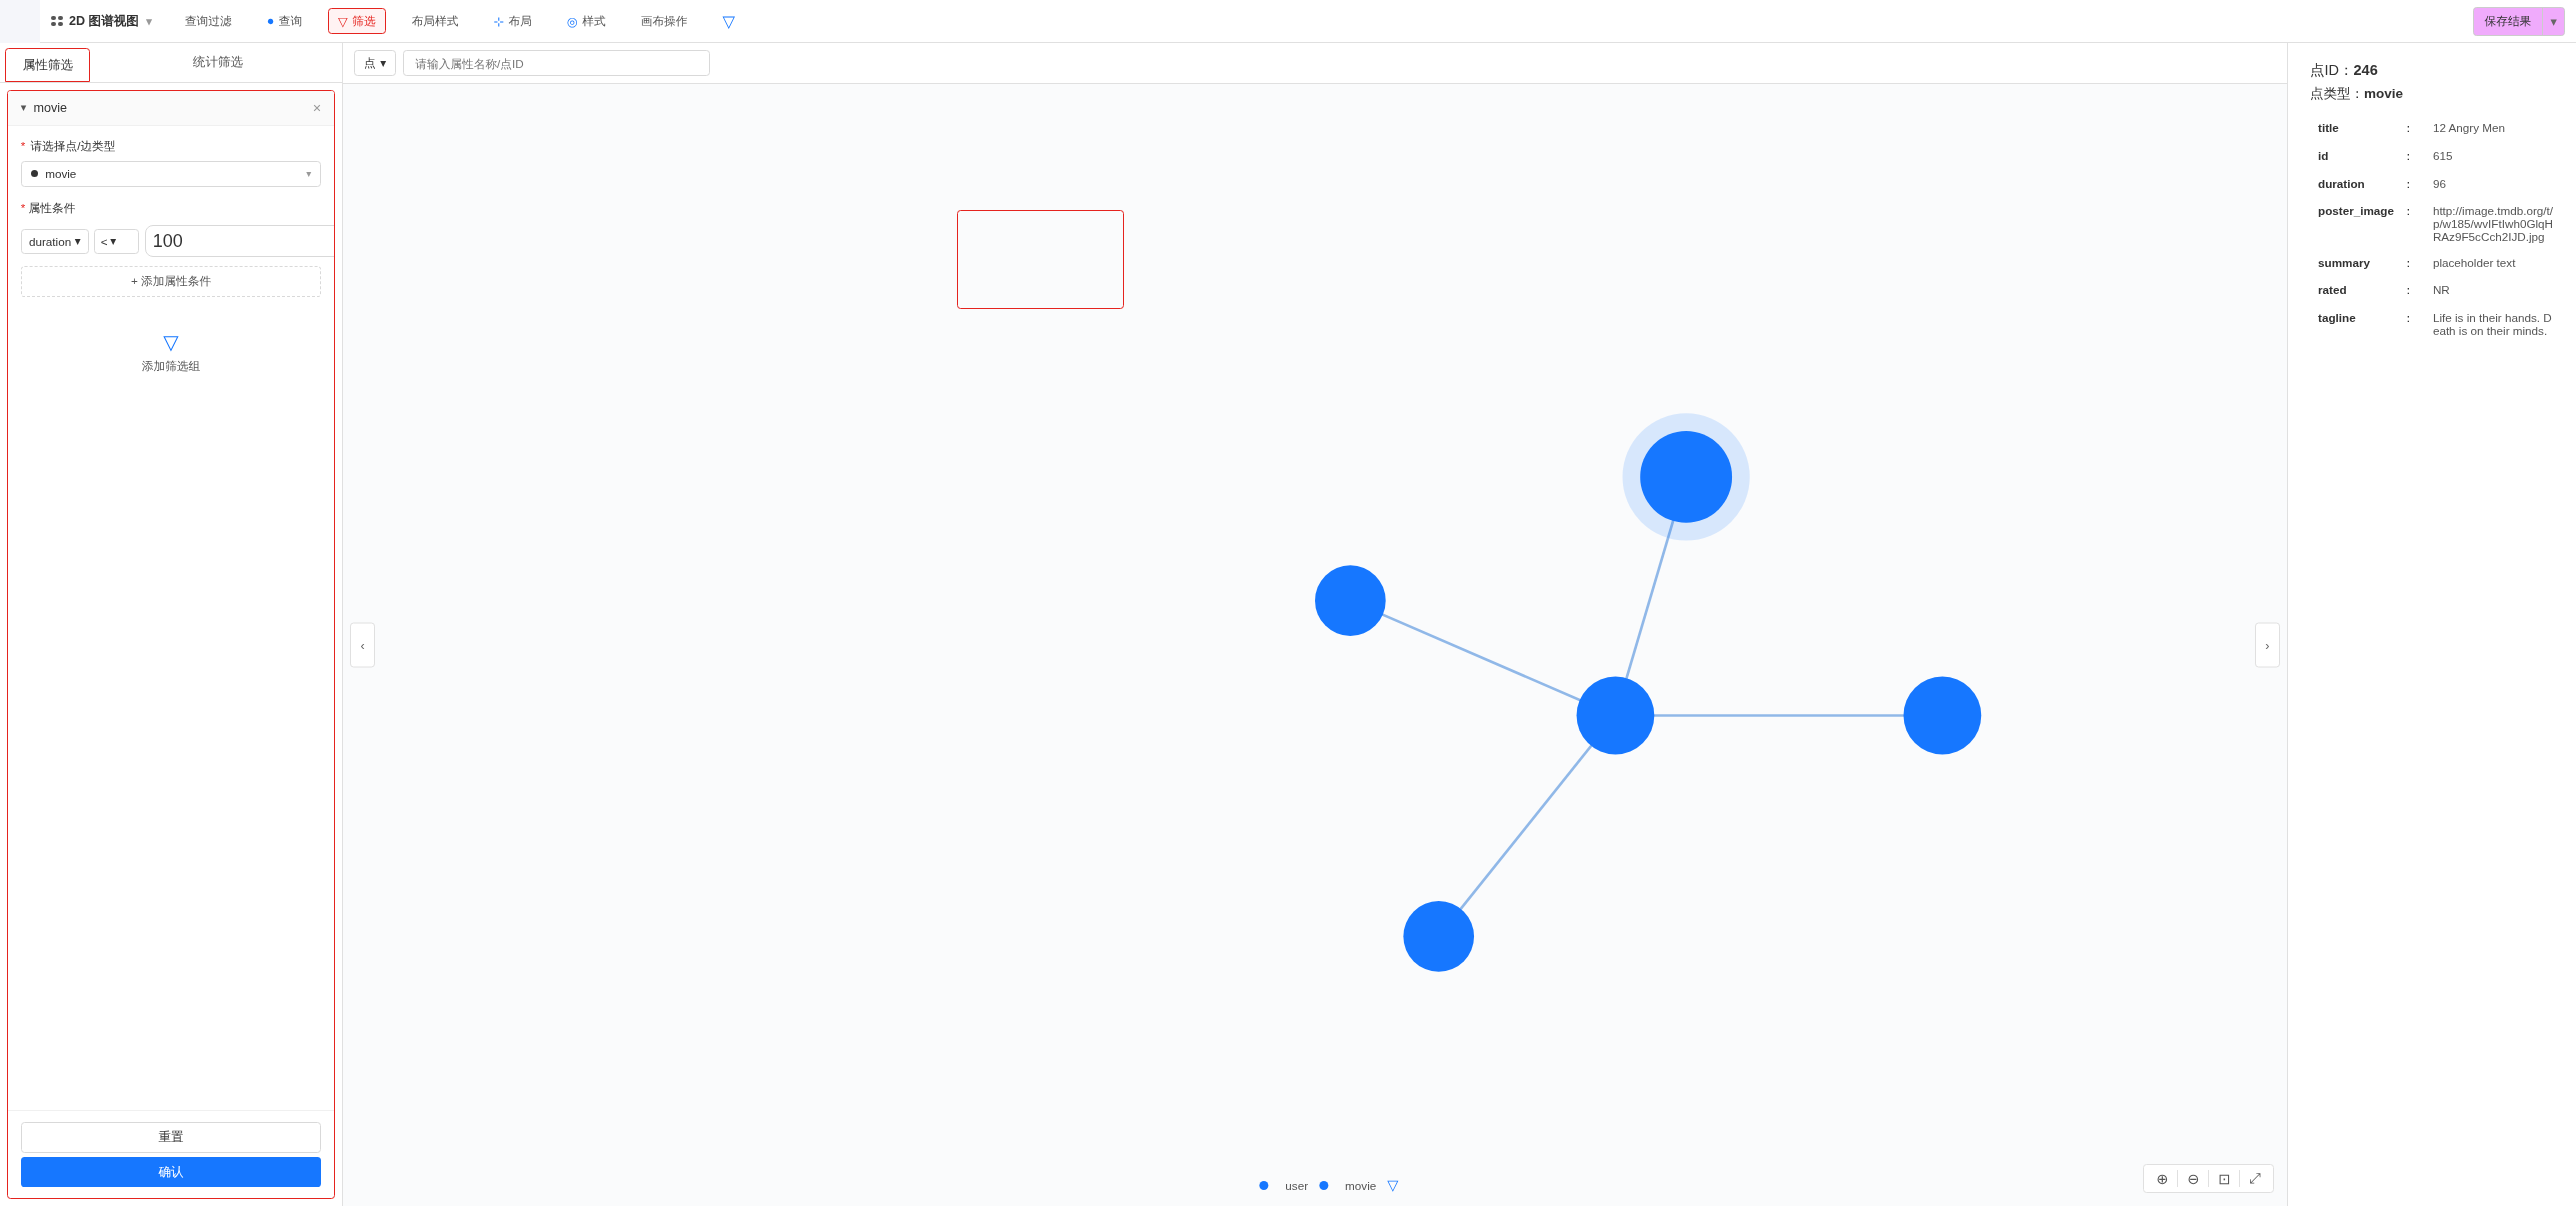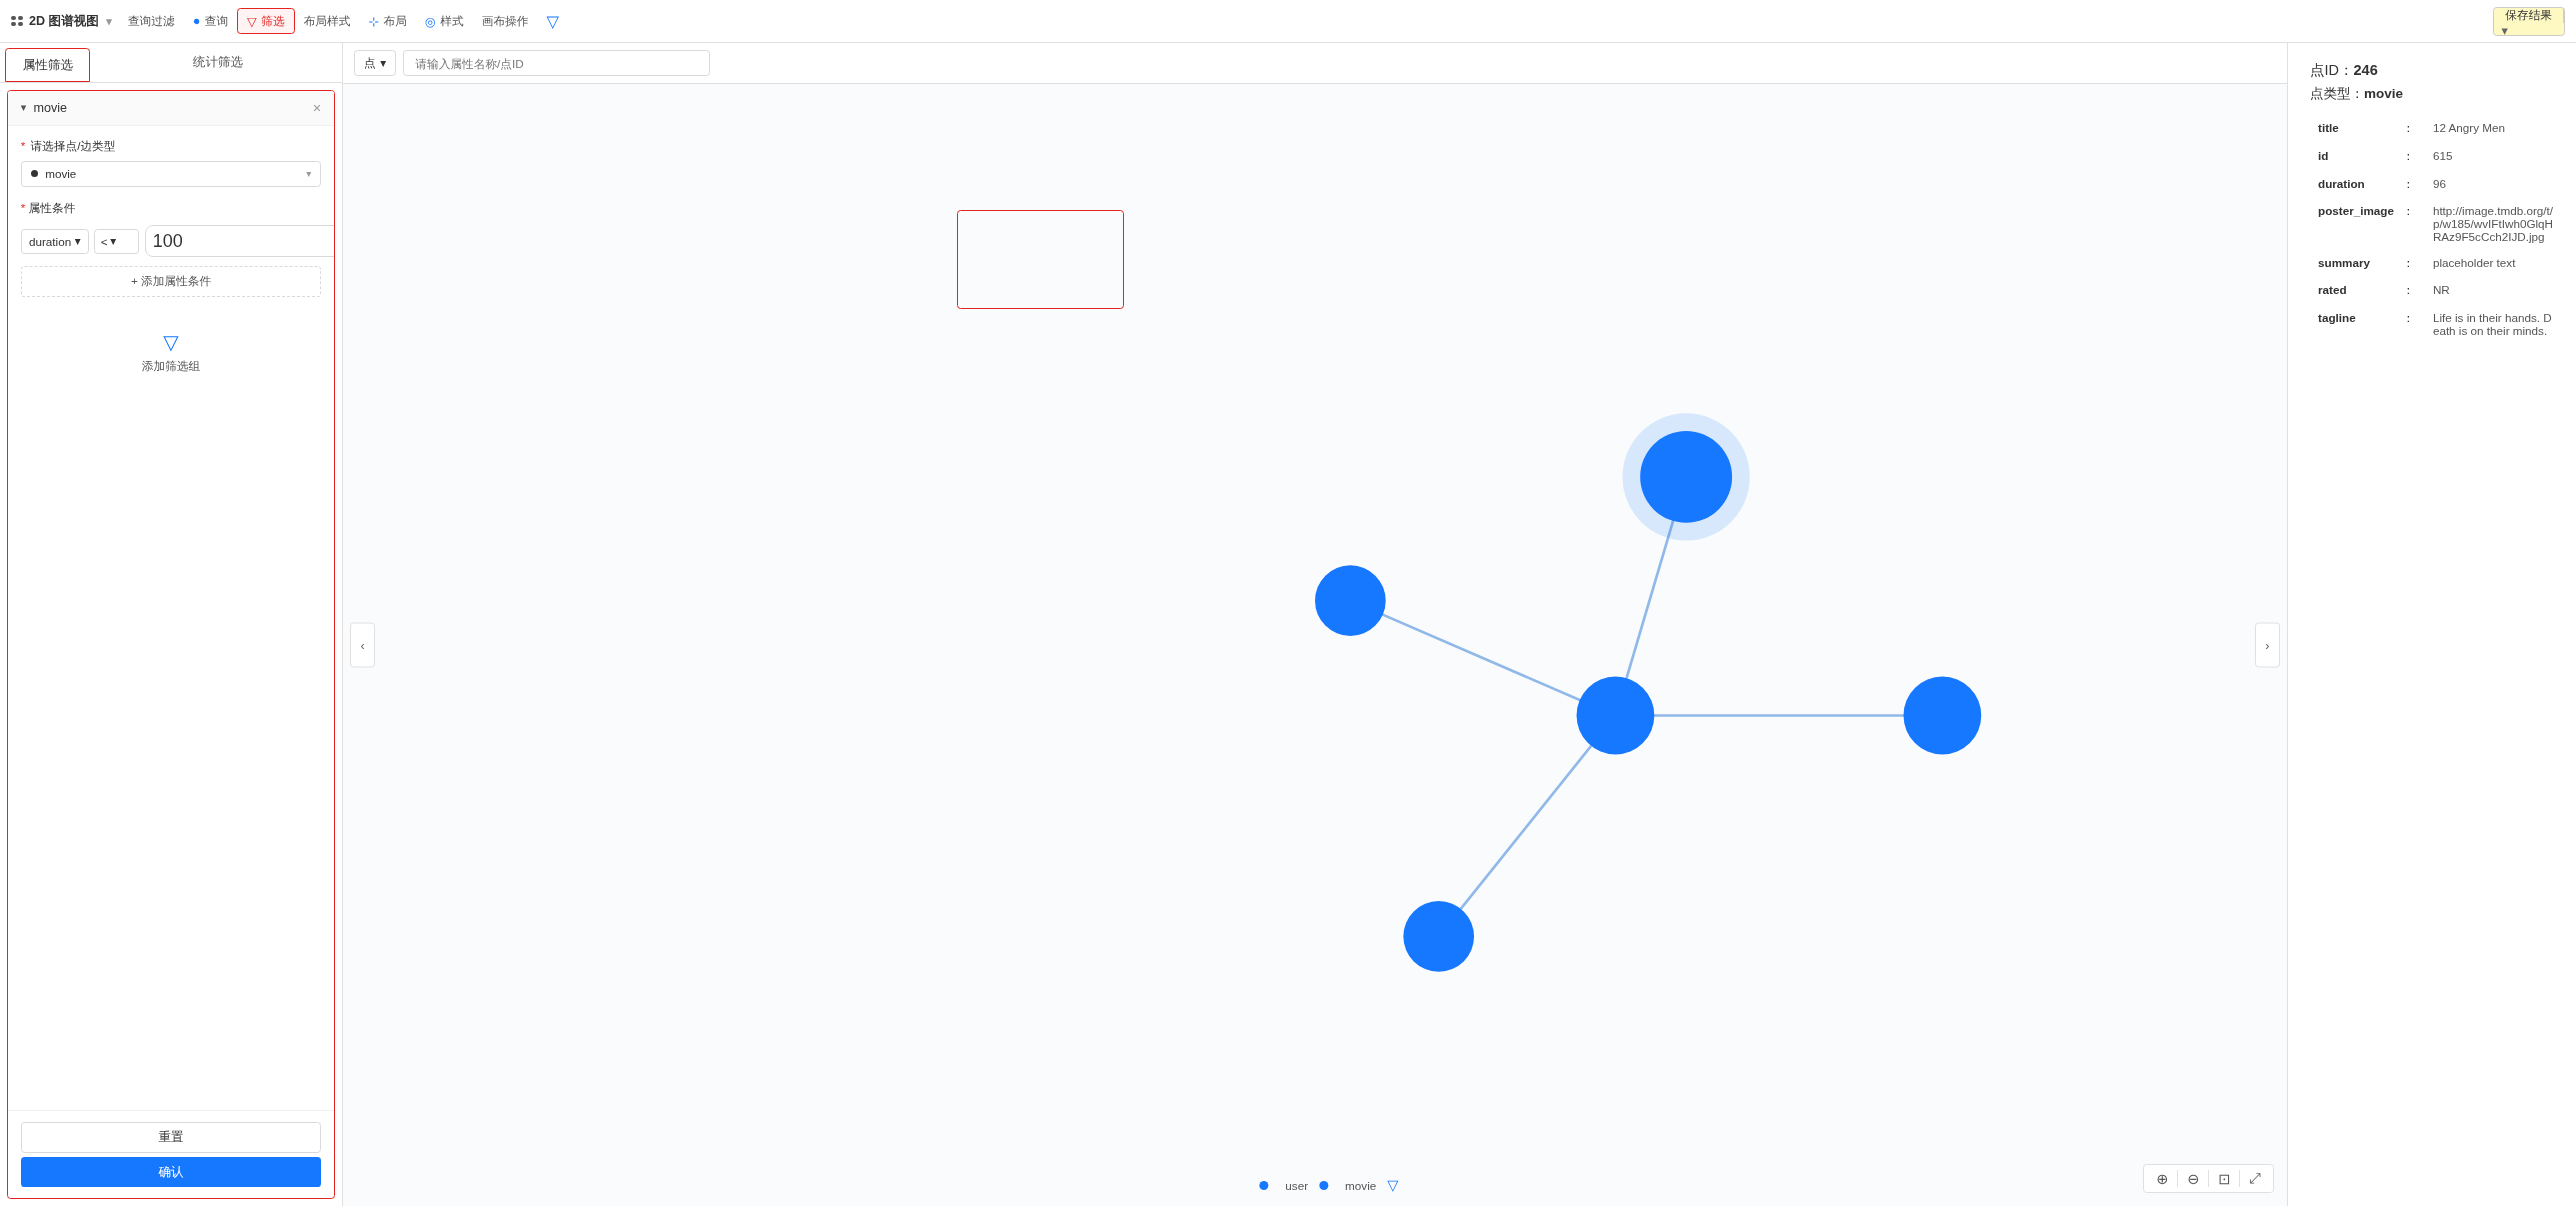--- a/index.html
+++ b/index.html
@@ -2,37 +2,37 @@
 <html style="font-size:14.5px"><head>
   <meta charset="utf-8">
   <style>
     * { box-sizing: border-box; margin: 0; padding: 0; }
     body { font-family: -apple-system, BlinkMacSystemFont, 'PingFang SC', 'Microsoft YaHei', sans-serif; font-size: 12.6px; background: #f5f6fa; color: #333; }
 
     
     .topbar {
       display: flex; align-items: center; background: #fff;
       border-bottom: 0.9px solid #e0e0e0; height: 43px; padding: 0 11px;
-      gap: 0; position: relative;
+      gap: 17px; position: relative; margin-left: 40px;
     }
     .topbar-logo { display: flex; align-items: center; gap: 5.4px; font-weight: 600; font-size: 12.6px; margin-right: 7.2px; color: #333; }
     .topbar-logo .dots { display: grid; grid-template-columns: 1fr 1fr; gap: 1.8px; width: 12.6px; }
     .topbar-logo .dot { width: 4.5px; height: 4.5px; background: #555; border-radius: 50%; }
     .topbar-chevron { color: #999; font-size: 11px; margin-left: 1.8px; }
     .topbar-btn {
       display: flex; align-items: center; gap: 4.5px; padding: 4.5px 9px;
       border-radius: 3.6px; cursor: pointer; font-size: 11.7px; color: #555;
       background: none; border: none; white-space: nowrap; text-align: right;
     }
     .topbar-btn.active { background: #fff3f3; color: #e5231e; border: 1.4px solid #e5231e; border-radius: 3.6px; }
     .topbar-btn .icon { font-size: 12.6px; }
     .topbar-right { margin-left: auto; display: flex; align-items: center; gap: 5.4px; }
     .save-btn {
-      display: flex; align-items: flex-start; background: #fef9c3; border: 0.9px solid #ccc;
-      border-radius: 3.6px; height: 29px; cursor: pointer; flex-direction: column;
+      display: flex; align-items: flex-start; background: #f0abfc; border: 0.9px solid #ccc;
+      border-radius: 3.6px; height: 29px; cursor: pointer;
     }
     .save-btn-main { padding: 0 11px; font-size: 11.7px; color: #333; border-right: 0.9px solid #ccc; height: 100%; display: flex; align-items: center; }
     .save-btn-arrow { padding: 0 7.2px; height: 100%; display: flex; align-items: center; color: #666; }
 
     
     .main-layout { display: flex; height: calc(100vh - 43px); }
 
     
     .left-panel { width: 343px; display: flex; flex-direction: column; background: #fff; border-right: 0.9px solid #e0e0e0; flex-shrink: 0; }
     .left-tabs { display: flex; border-bottom: 0.9px solid #e0e0e0; }

